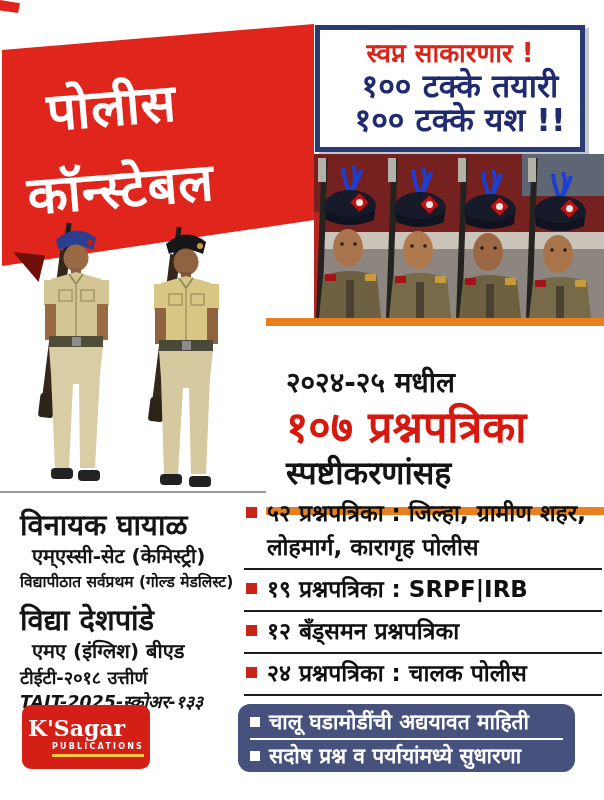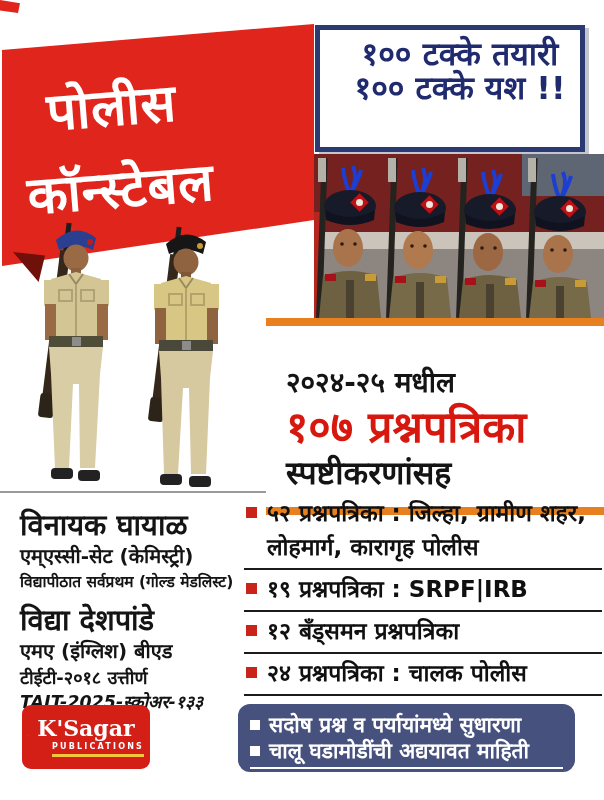--- a/index.html
+++ b/index.html
@@ -43,37 +43,37 @@
 
   
   .edition{position:absolute;left:286px;top:337px;width:312px;margin-top:28px;}
   .ed-year{font-size:28px;font-weight:bold;color:var(--text_black,#141414);line-height:36px;}
   .ed-count{font-size:43px;font-weight:bold;color:var(--headline_red,#d7180e);line-height:52px;}
   .ed-sub{font-size:32px;font-weight:bold;color:var(--text_black,#141414);line-height:41px;}
 
   
   .authors{position:absolute;left:20px;top:508px;width:225px;color:var(--text_black,#141414);}
   .a-name{font-size:29px;font-weight:bold;line-height:34px;}
-  .a-q1{font-size:20px;font-weight:bold;line-height:28px;}
+  .a-q1{font-size:20px;font-weight:bold;line-height:28px;margin-left:12px;}
   .a-q2{font-size:15.5px;font-weight:600;line-height:24px;}
   .a-gap{height:9px;}
   .a-q3{font-size:18px;font-weight:bold;line-height:25px;}
   .a-q4{font-size:17.5px;font-weight:bold;line-height:24px;font-style:italic;}
 
   
   .features{position:absolute;left:244px;top:494px;width:358px;}
   .feat{display:flex;align-items:flex-start;border-bottom:2px solid #1b1b1b;padding:2px 0 4px;}
   .sq{flex:0 0 auto;width:11px;height:11px;background:var(--bullet_red,#c9231a);margin:11px 10px 0 2px;}
   .feat-text{font-size:23px;font-weight:bold;color:#101010;line-height:34px;}
 
   
   .logo{position:absolute;left:22px;top:705px;width:128px;height:64px;
     background:var(--logo_red,#d41f17);border-radius:9px;display:flex;align-items:center;
     padding:3px 6px 6px 5px;}
-  .logo-right{flex:1;display:flex;flex-direction:column;align-items:center;}
+  .logo-right{flex:1;display:flex;flex-direction:column;align-items:flex-start;}
   .logo-name{color:#fff;font-family:"DejaVu Serif",serif;font-weight:bold;font-size:22px;line-height:26px;}
   .logo-tag{color:#fff;font-size:8px;font-weight:bold;letter-spacing:2.2px;line-height:11px;
     border-bottom:3px solid var(--gold,#f4c63b);padding-bottom:2px;margin-left:24px;}
 
   
   .highlights{position:absolute;left:238px;top:704px;width:337px;height:68px;
     background:var(--highlight_bg,#46517e);border-radius:12px;padding:5px 12px 4px;
     display:flex;flex-direction:column;justify-content:center;}
   .hl-row{display:flex;align-items:center;gap:9px;}
   .hl-row.first{border-bottom:2px solid #fff;padding-bottom:3px;}
@@ -90,20 +90,21 @@
 
   <div class="banner">
     <div class="banner-inner">
       <div class="banner-l1">पोलीस</div>
       <div class="banner-l2">कॉन्स्टेबल</div>
     </div>
   </div>
   <div class="banner-fold"></div>
 
   <div class="promo-box">
+    <div class="promo-l1">स्वप्न साकारणार !</div>
     <div class="promo-l2">१०० टक्के तयारी</div>
     <div class="promo-l3">१०० टक्के यश !!</div>
   </div>
 
   <div class="parade-photo">
     <svg width="290" height="164" viewBox="0 0 290 164">
       <rect width="290" height="164" fill="#8d857f"></rect>
       <rect width="290" height="78" fill="#74211f"></rect>
       <rect x="208" width="82" height="42" fill="#5f6673"></rect>
       <rect y="78" width="290" height="17" fill="#cac4bb"></rect>
@@ -292,23 +293,23 @@
       <circle cx="22" cy="44" r="6" fill="#3a7d3f"></circle>
       <path d="M17 1 L11 16 L13 16 Z" fill="#f3e3b0"></path>
     </svg>
     <div class="logo-right">
       <div class="logo-name">K'Sagar</div>
       <div class="logo-tag">PUBLICATIONS</div>
     </div>
   </div>
 
   <div class="highlights">
+    <div class="hl-row first">
+      <span class="wsq"></span>
+      <span class="hl-text">चालू घडामोडींची अद्ययावत माहिती</span>
+    </div>
     <div class="hl-row second">
       <span class="wsq"></span>
       <span class="hl-text">सदोष प्रश्न व पर्यायांमध्ये सुधारणा</span>
     </div>
-    <div class="hl-row first">
-      <span class="wsq"></span>
-      <span class="hl-text">चालू घडामोडींची अद्ययावत माहिती</span>
-    </div>
   </div>
 
 </div>
 
 </body></html>

